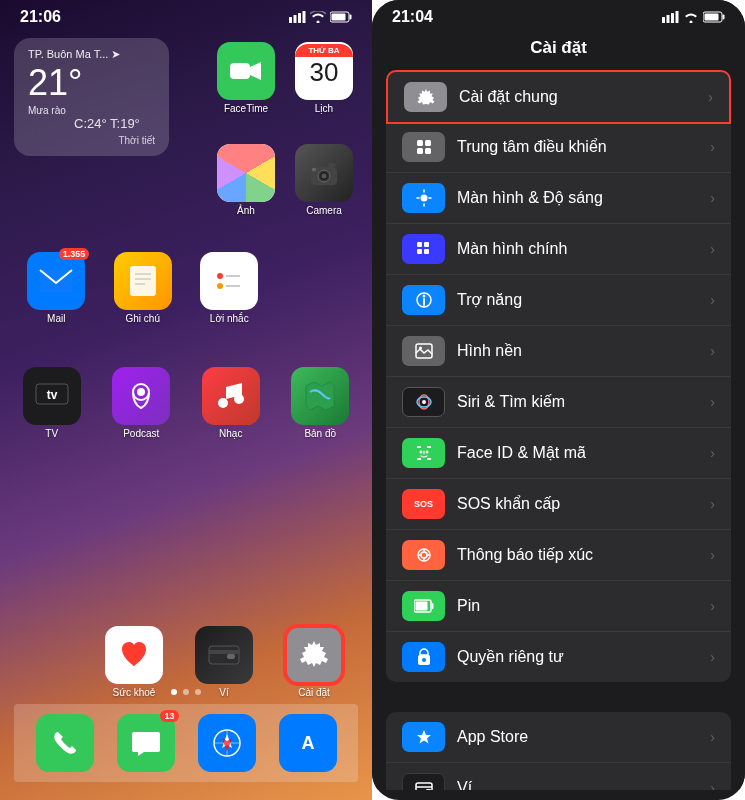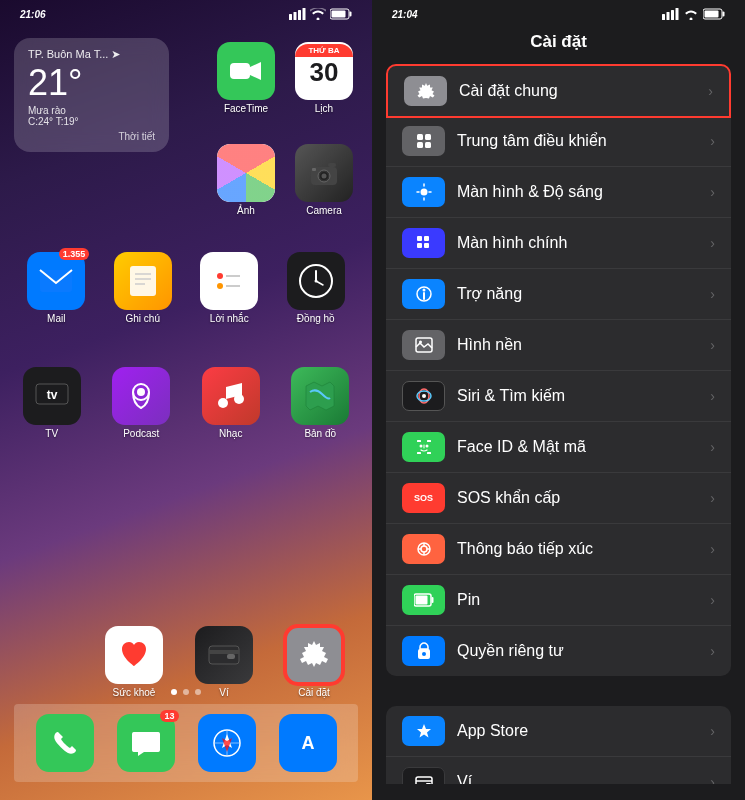--- a/index.html
+++ b/index.html
@@ -23,39 +23,39 @@
     
     .status-bar-left {
       display: flex;
       justify-content: space-between;
       align-items: center;
       padding: 8px 20px 4px;
       color: white;
       font-size: 13px;
       font-weight: 600;
     }
-    .status-time { font-size: 10px; font-weight: 700; font-style: italic; }
+    .status-time { font-size: 16px; font-weight: 700; }
     .status-icons-right { display: flex; gap: 4px; align-items: center; font-size: 11px; }
 
     
     .weather-widget {
       position: absolute;
       top: 38px;
       left: 14px;
       background: rgba(255,255,255,0.18);
       backdrop-filter: blur(10px);
       border-radius: 16px;
       padding: 10px 14px;
       width: 155px;
       color: white;
     }
     .weather-location { font-size: 11px; font-weight: 500; opacity: 0.9; display: flex; align-items: center; gap: 3px; }
     .weather-temp { font-size: 36px; font-weight: 300; line-height: 1.1; margin: 2px 0; }
     .weather-desc { font-size: 10px; opacity: 0.85; }
-    .weather-range { font-size: 10px; opacity: 0.85; }
+    .weather-range { font-size: 13px; opacity: 0.85; margin-left: 46px; }
     .weather-label { font-size: 10px; opacity: 0.75; margin-top: 4px; text-align: right; }
     .app-icon {
       display: flex;
       flex-direction: column;
       align-items: center;
       gap: 3px;
       cursor: pointer;
     }
     .app-icon-img {
       width: 58px;
@@ -127,20 +127,21 @@
       box-shadow: 0 0 0 2px #ff3b30;
     }
 
     
     .phone-right {
       width: 373px;
       height: 800px;
       background: #1c1c1e;
       position: relative;
       overflow: hidden;
+      border-radius: 27px;
     }
 
     .status-bar-right {
       display: flex;
       justify-content: space-between;
       align-items: center;
       padding: 8px 20px 4px;
       color: white;
       font-size: 13px;
       font-weight: 600;
@@ -281,21 +282,21 @@
             <rect x="0" y="3" width="20" height="16" rx="4" fill="white"></rect>
             <polygon points="20,7 31,2 31,20 20,15" fill="white"></polygon>
           </svg>
       </div>
       <span class="app-icon-label">FaceTime</span>
     </div>
 
     <div class="app-icon">
       <div class="app-icon-img" style="background:white; flex-direction:column; justify-content:flex-start; padding-top:2px;">
         <div style="background:#ff3b30; width:100%; border-radius:13px 13px 0 0; text-align:center; color:white; font-size:8px; padding:2px 0; font-weight:600;">THỨ BA</div>
-        <div style="color:#1c1c1e; font-size:26px; font-weight:700; line-height:1.2;">30</div>
+        <div style="color:#1c1c1e; font-size:26px; font-weight:400; line-height:1.2;">30</div>
       </div>
       <span class="app-icon-label">Lịch</span>
     </div>
   </div>
 
   <div style="position:absolute; top:140px; right:10px; display:grid; grid-template-columns: 68px 68px; gap:10px; padding:4px;">
 
     <div class="app-icon">
       <div class="app-icon-img" style="background:white; overflow:hidden;">
         <div style="width:100%; height:100%; background: conic-gradient(#ff6b6b 0deg 60deg, #ffd93d 60deg 120deg, #6bcb77 120deg 180deg, #4d96ff 180deg 240deg, #c77dff 240deg 300deg, #ff6b6b 300deg 360deg); border-radius:13px; opacity:0.85;"></div>
@@ -348,31 +349,20 @@
         <svg width="34" height="34" viewBox="0 0 34 34">
             <circle cx="8" cy="12" r="3" fill="#ff3b30"></circle>
             <circle cx="8" cy="22" r="3" fill="#ff9500"></circle>
             <line x1="14" y1="12" x2="28" y2="12" stroke="#ccc" stroke-width="2"></line>
             <line x1="14" y1="22" x2="28" y2="22" stroke="#ccc" stroke-width="2"></line>
           </svg>
       </div>
       <span class="app-icon-label">Lời nhắc</span>
     </div>
 
-    <div class="app-icon">
-      <div class="app-icon-img bg-black">
-        <svg width="36" height="36" viewBox="0 0 36 36">
-            <circle cx="18" cy="18" r="16" stroke="white" stroke-width="2" fill="#1c1c1e"></circle>
-            <line x1="18" y1="18" x2="18" y2="8" stroke="white" stroke-width="2" stroke-linecap="round"></line>
-            <line x1="18" y1="18" x2="25" y2="22" stroke="white" stroke-width="1.5" stroke-linecap="round"></line>
-            <circle cx="18" cy="18" r="1.5" fill="white"></circle>
-          </svg>
-      </div>
-      <span class="app-icon-label">Đồng hồ</span>
-    </div>
   </div>
 
   <div style="position:absolute; top:365px; left:14px; right:14px; display:grid; grid-template-columns: repeat(4, 1fr); gap:18px; padding:2px;">
 
     <div class="app-icon">
       <div class="app-icon-img bg-black">
         <svg width="36" height="28" viewBox="0 0 36 28">
             <rect x="2" y="2" width="32" height="20" rx="3" fill="#1c1c1e" stroke="#555" stroke-width="1"></rect>
             <text x="18" y="17" text-anchor="middle" fill="white" font-size="12" font-weight="bold">tv</text>
           </svg>

